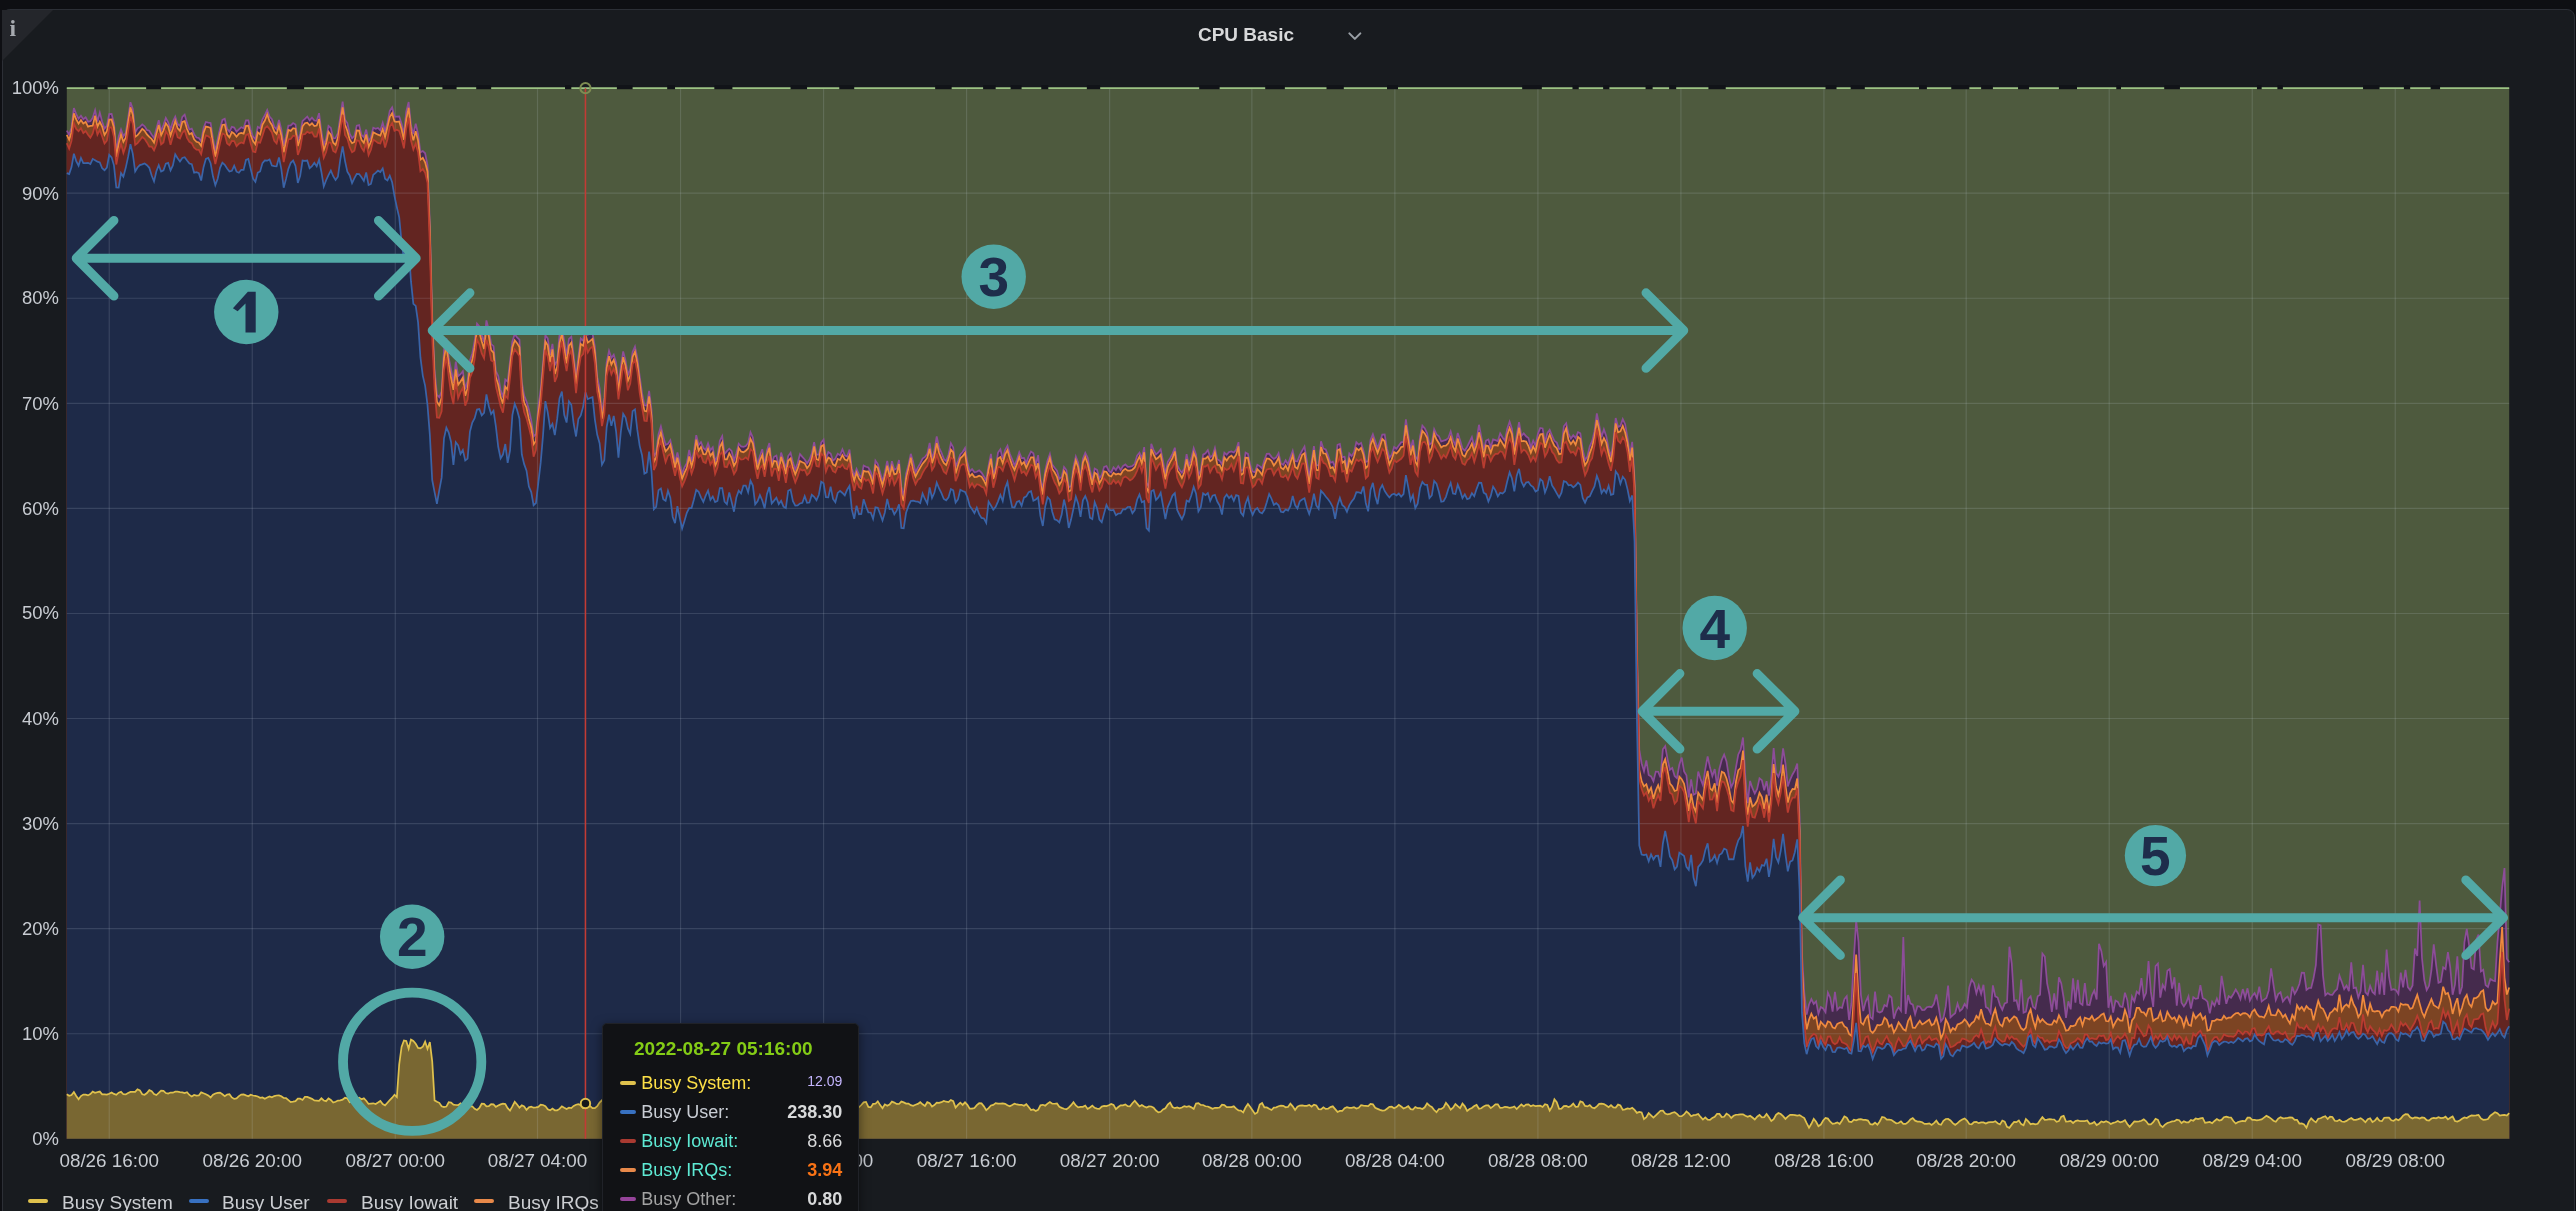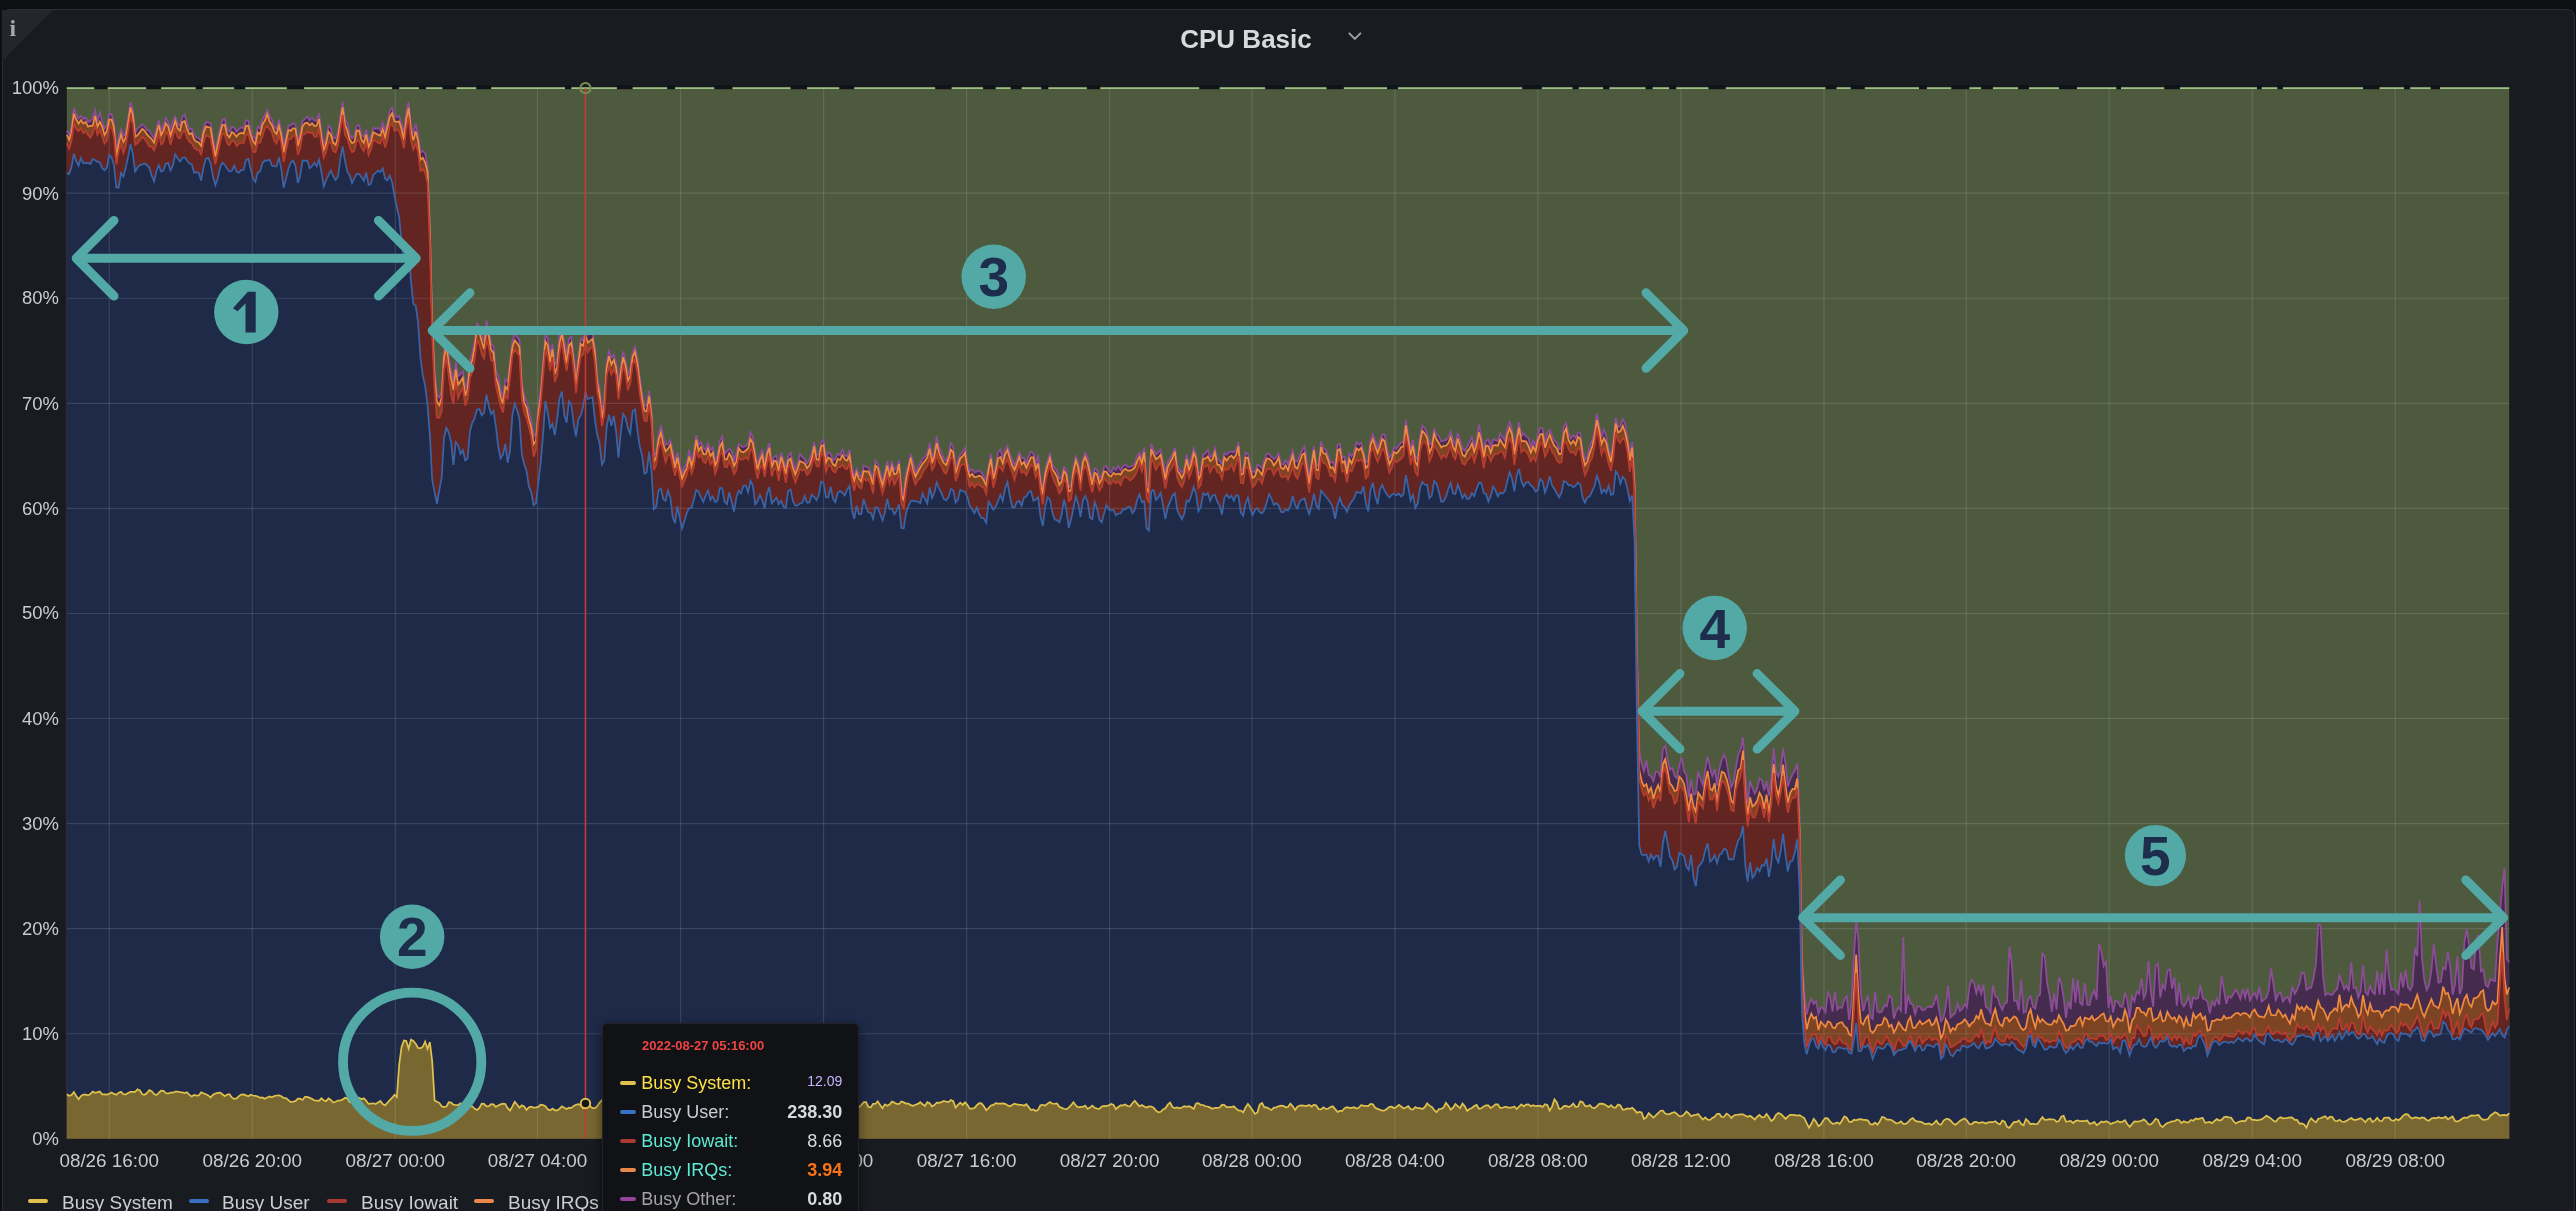--- a/index.html
+++ b/index.html
@@ -1,20 +1,20 @@
 <!DOCTYPE html>
 <html style="font-size:12.6px"><head><meta charset="utf-8">
 <style>
 html,body{margin:0;padding:0;background:#0e0f13;width:2576px;height:1212px;overflow:hidden;font-family:"Liberation Sans", sans-serif;}
 #panel{position:absolute;left:1.6px;top:9.4px;width:2571px;height:1210px;background:#181b1f;border:0.8px solid #2c2f36;border-radius:7.9px;}
 #corner{position:absolute;left:2.4px;top:10.2px;width:0;height:0;border-top:51px solid #24262b;border-right:51px solid transparent;}
 #iicon{position:absolute;left:9.4px;top:15px;font-family:"Liberation Serif",serif;font-weight:bold;font-size:23.6px;color:#a6a9af;}
-#title{position:absolute;left:0;top:23.6px;width:2492px;text-align:center;font-size:26px;font-weight:bold;color:#d8d9da;}
+#title{position:absolute;left:0;top:23.6px;width:2492px;text-align:center;font-size:19px;font-weight:bold;color:#d8d9da;}
 #tooltip{position:absolute;left:602px;top:1023px;width:255px;height:204px;background:#111215;border:0.8px solid #202228;border-radius:4.7px;box-shadow:0 3.1px 11px rgba(0,0,0,0.5);}
-#ttitle{position:absolute;left:39px;top:14px;font-size:13px;font-weight:bold;color:#ef4444;white-space:nowrap;}
+#ttitle{position:absolute;left:31px;top:14px;font-size:19px;font-weight:bold;color:#84cc16;white-space:nowrap;}
 </style></head>
 <body>
 <div id="panel"></div>
 <div id="corner"></div>
 <div id="iicon">i</div>
 <svg width="2576" height="1212" viewBox="0 0 3278 1542" style="position:absolute;left:0;top:0">
 <rect x="85.0" y="112.0" width="3108.0" height="1337.0" fill="#4e5a3e"></rect>
 <g>
 <path d="M85,1449 L85,166.0 88,171.2 91,162.0 94,137.3 97,145.0 100,150.9 103,147.2 106,151.5 109,149.1 112,154.8 115,154.1 118,149.7 121,140.2 124,154.6 127,143.2 130,154.7 133,163.5 136,159.9 139,145.0 142,144.8 145,156.6 148,193.3 151,173.9 154,164.5 157,173.3 160,169.0 163,150.1 166,129.9 169,138.4 172,168.4 175,163.2 178,161.3 181,158.1 184,160.6 187,165.3 190,166.3 193,171.2 196,175.5 199,163.8 202,152.9 205,166.6 208,158.9 211,150.0 214,155.4 217,164.3 220,154.7 223,148.2 226,157.6 229,160.2 232,148.6 235,145.7 238,156.2 241,164.6 244,163.6 247,170.6 250,174.8 253,175.5 256,179.7 259,162.7 262,155.1 265,155.8 268,156.3 271,176.1 274,192.5 277,177.0 280,163.6 283,152.5 286,150.9 289,163.8 292,167.5 295,161.3 298,162.2 301,167.4 304,164.4 307,161.7 310,163.0 313,153.1 316,153.1 319,165.2 322,173.8 325,177.0 328,161.4 331,163.1 334,151.6 337,146.6 340,139.9 343,148.3 346,151.5 349,161.1 352,164.3 355,152.6 358,164.4 361,185.4 364,173.4 367,159.7 370,159.4 373,156.4 376,158.2 379,179.2 382,170.0 385,153.8 388,151.0 391,148.2 394,153.0 397,149.6 400,153.2 403,153.6 406,143.9 409,167.2 412,184.1 415,176.5 418,160.0 421,162.8 424,176.1 427,175.5 430,169.1 433,148.7 436,129.3 439,152.1 442,156.4 445,170.0 448,175.9 451,172.7 454,159.7 457,159.0 460,171.5 463,174.4 466,164.8 469,179.5 472,174.7 475,162.5 478,163.8 481,162.7 484,165.7 487,156.0 490,166.8 493,156.0 496,141.0 499,136.4 502,148.2 505,148.2 508,147.9 511,157.4 514,170.5 517,141.6 520,129.7 523,159.2 526,170.5 529,157.2 532,170.7 535,193.7 538,192.0 541,194.9 544,209.8 547,285.8 550,402.2 553,470.1 556,502.4 559,505.3 562,497.7 565,445.1 568,430.2 571,455.0 574,470.2 577,487.1 580,460.1 583,478.5 586,476.0 589,472.2 592,495.1 595,484.8 598,458.7 601,449.7 604,433.8 607,411.6 610,415.3 613,426.2 616,435.4 619,407.5 622,419.6 625,437.7 628,440.4 631,472.0 634,478.3 637,496.0 640,505.6 643,482.8 646,485.4 649,459.7 652,434.2 655,424.8 658,429.3 661,432.1 664,486.0 667,503.2 670,510.8 673,521.0 676,534.7 679,555.3 682,552.4 685,517.5 688,495.6 691,461.9 694,426.6 697,430.4 700,451.6 703,437.5 706,464.2 709,459.2 712,426.1 715,417.2 718,433.9 721,452.4 724,431.1 727,428.4 730,452.1 733,479.8 736,454.4 739,430.6 742,433.2 745,418.1 748,425.8 751,424.6 754,424.0 757,441.3 760,479.8 763,493.7 766,526.2 769,506.2 772,461.0 775,446.4 778,455.4 781,451.2 784,461.3 787,490.0 790,466.4 793,447.0 796,458.4 799,477.4 802,469.3 805,447.9 808,441.0 811,455.3 814,478.8 817,500.1 820,515.3 823,516.1 826,497.2 829,520.8 832,580.2 835,575.7 838,552.4 841,542.3 844,555.4 847,566.0 850,564.7 853,559.9 856,572.8 859,589.0 862,575.6 865,588.6 868,602.9 871,594.5 874,589.3 877,572.5 880,587.4 883,574.9 886,553.7 889,566.2 892,562.5 895,569.8 898,572.6 901,564.1 904,572.8 907,569.1 910,587.0 913,580.4 916,560.6 919,554.9 922,577.5 925,573.9 928,570.8 931,573.7 934,586.2 937,577.0 940,564.5 943,567.9 946,568.5 949,567.5 952,563.5 955,549.9 958,556.6 961,576.2 964,591.1 967,580.0 970,571.5 973,592.3 976,573.2 979,563.6 982,589.6 985,581.1 988,579.5 991,593.7 994,575.8 997,585.3 1000,596.4 1003,580.2 1006,576.1 1009,588.2 1012,597.3 1015,589.4 1018,577.7 1021,581.3 1024,584.5 1027,589.4 1030,585.0 1033,577.1 1036,562.5 1039,578.5 1042,578.5 1045,563.0 1048,559.3 1051,583.7 1054,575.1 1057,577.0 1060,586.0 1063,583.6 1066,577.2 1069,579.1 1072,571.6 1075,579.2 1078,580.7 1081,571.9 1084,596.0 1087,605.5 1090,596.5 1093,603.6 1096,607.7 1099,592.3 1102,593.8 1105,594.8 1108,600.6 1111,610.9 1114,586.1 1117,590.5 1120,601.2 1123,612.4 1126,600.7 1129,586.5 1132,600.9 1135,586.7 1138,597.6 1141,596.0 1144,585.3 1147,619.5 1150,631.7 1153,602.8 1156,591.3 1159,577.4 1162,587.8 1165,601.0 1168,595.0 1171,589.4 1174,583.4 1177,581.3 1180,577.3 1183,563.5 1186,584.1 1189,573.4 1192,555.3 1195,569.3 1198,575.7 1201,583.8 1204,586.6 1207,578.2 1210,563.9 1213,569.2 1216,593.7 1219,586.6 1222,578.2 1225,575.1 1228,570.0 1231,588.2 1234,599.7 1237,596.8 1240,600.8 1243,600.2 1246,598.4 1249,601.2 1252,606.2 1255,611.2 1258,592.4 1261,577.4 1264,604.2 1267,594.8 1270,575.7 1273,571.6 1276,583.9 1279,572.6 1282,567.0 1285,577.3 1288,584.5 1291,592.2 1294,585.0 1297,575.4 1300,582.9 1303,582.6 1306,589.2 1309,580.7 1312,574.4 1315,576.6 1318,591.7 1321,579.0 1324,609.5 1327,622.0 1330,599.0 1333,585.7 1336,577.4 1339,591.1 1342,595.1 1345,598.9 1348,609.1 1351,606.9 1354,594.0 1357,597.9 1360,619.8 1363,618.5 1366,593.9 1369,580.8 1372,588.6 1375,609.0 1378,583.5 1381,576.1 1384,582.1 1387,597.9 1390,611.2 1393,596.0 1396,597.6 1399,608.6 1402,604.2 1405,593.9 1408,593.0 1411,599.1 1414,601.0 1417,594.5 1420,597.9 1423,593.0 1426,597.9 1429,593.0 1432,590.9 1435,594.0 1438,593.7 1441,592.8 1444,590.0 1447,579.8 1450,576.0 1453,582.9 1456,568.9 1459,614.0 1462,619.6 1465,564.5 1468,572.6 1471,578.1 1474,575.6 1477,571.6 1480,586.8 1483,603.3 1486,587.5 1489,583.0 1492,577.4 1495,569.6 1498,591.4 1501,597.7 1504,601.5 1507,596.0 1510,577.9 1513,592.6 1516,582.8 1519,569.9 1522,578.4 1525,604.8 1528,598.2 1531,578.4 1534,576.6 1537,572.5 1540,581.8 1543,579.5 1546,569.9 1549,584.2 1552,585.9 1555,590.7 1558,575.8 1561,578.6 1564,575.1 1567,574.3 1570,575.7 1573,572.2 1576,562.5 1579,599.1 1582,597.0 1585,575.9 1588,577.5 1591,592.0 1594,599.8 1597,600.7 1600,591.2 1603,593.0 1606,595.8 1609,585.2 1612,577.3 1615,577.1 1618,581.2 1621,583.8 1624,581.8 1627,576.4 1630,589.5 1633,591.3 1636,585.6 1639,590.8 1642,581.7 1645,573.5 1648,586.7 1651,586.9 1654,579.1 1657,573.3 1660,568.1 1663,586.5 1666,607.6 1669,587.1 1672,567.5 1675,591.5 1678,592.2 1681,561.4 1684,570.7 1687,571.7 1690,579.4 1693,588.8 1696,587.4 1699,594.7 1702,566.0 1705,564.9 1708,581.6 1711,581.1 1714,596.5 1717,577.0 1720,580.3 1723,575.4 1726,562.6 1729,565.6 1732,563.4 1735,573.3 1738,587.7 1741,586.7 1744,559.7 1747,552.4 1750,561.4 1753,570.3 1756,561.6 1759,552.8 1762,552.6 1765,570.9 1768,582.5 1771,578.4 1774,568.7 1777,570.9 1780,566.8 1783,562.7 1786,562.0 1789,533.4 1792,553.1 1795,572.3 1798,559.5 1801,580.4 1804,585.1 1807,555.6 1810,541.5 1813,544.9 1816,551.1 1819,565.4 1822,563.3 1825,545.9 1828,552.7 1831,555.0 1834,561.6 1837,560.5 1840,559.7 1843,557.3 1846,548.7 1849,559.8 1852,566.7 1855,550.8 1858,560.0 1861,570.5 1864,573.2 1867,568.3 1870,562.3 1873,556.0 1876,568.6 1879,559.5 1882,540.4 1885,555.5 1888,572.9 1891,560.5 1894,559.1 1897,569.1 1900,558.9 1903,559.9 1906,561.1 1909,551.4 1912,556.5 1915,560.5 1918,545.3 1921,536.5 1924,545.8 1927,572.3 1930,554.0 1933,537.1 1936,554.6 1939,551.3 1942,555.1 1945,557.1 1948,569.6 1951,560.5 1954,567.2 1957,551.9 1960,544.5 1963,545.0 1966,563.2 1969,551.1 1972,546.7 1975,554.3 1978,560.8 1981,563.1 1984,571.4 1987,570.2 1990,542.4 1993,538.4 1996,552.1 1999,557.9 2002,553.6 2005,557.2 2008,549.7 2011,551.3 2014,571.7 2017,585.3 2020,580.8 2023,567.9 2026,561.2 2029,548.8 2032,525.9 2035,540.9 2038,556.4 2041,546.2 2044,554.8 2047,570.9 2050,580.8 2053,561.8 2056,531.8 2059,543.1 2062,541.7 2065,533.2 2068,539.6 2071,556.5 2074,578.3 2077,562.1 2080,609.7 2083,819.8 2086,953.8 2089,971.4 2092,981.3 2095,967.6 2098,986.1 2101,987.9 2104,993.9 2107,981.7 2110,981.9 2113,989.2 2116,953.4 2119,949.3 2122,966.1 2125,979.4 2128,977.1 2131,987.3 2134,990.2 2137,972.7 2140,963.9 2143,981.4 2146,986.3 2149,1014.6 2152,991.7 2155,1011.1 2158,1009.6 2161,981.6 2164,991.2 2167,999.0 2170,978.7 2173,962.3 2176,976.6 2179,987.4 2182,978.6 2185,999.5 2188,978.0 2191,966.8 2194,960.0 2197,968.8 2200,987.7 2203,1001.4 2206,995.4 2209,976.7 2212,959.9 2215,953.9 2218,938.3 2221,989.6 2224,1021.8 2227,993.6 2230,1002.8 2233,1009.7 2236,1003.8 2239,990.2 2242,992.8 2245,1005.5 2248,993.9 2251,1012.3 2254,990.2 2257,951.9 2260,983.2 2263,988.3 2266,980.0 2269,952.1 2272,971.4 2275,1000.5 2278,991.8 2281,985.4 2284,980.2 2287,971.5 2290,1040.3 2293,1213.3 2296,1263.3 2299,1290.9 2302,1278.1 2305,1271.2 2308,1277.4 2311,1274.2 2314,1289.8 2317,1281.2 2320,1283.1 2323,1288.0 2326,1263.0 2329,1269.5 2332,1287.2 2335,1261.9 2338,1284.9 2341,1281.5 2344,1282.5 2347,1271.3 2350,1267.5 2353,1297.8 2356,1276.5 2359,1220.2 2362,1171.0 2365,1198.5 2368,1265.2 2371,1286.5 2374,1274.9 2377,1268.1 2380,1294.2 2383,1296.7 2386,1261.8 2389,1286.9 2392,1288.3 2395,1286.8 2398,1278.7 2401,1280.5 2404,1266.4 2407,1269.2 2410,1296.1 2413,1286.5 2416,1281.6 2419,1286.0 2422,1192.2 2425,1290.2 2428,1266.0 2431,1276.6 2434,1278.3 2437,1290.5 2440,1280.2 2443,1280.6 2446,1285.2 2449,1284.9 2452,1281.5 2455,1280.9 2458,1281.5 2461,1277.2 2464,1265.3 2467,1281.7 2470,1299.6 2473,1295.5 2476,1280.5 2479,1254.0 2482,1294.5 2485,1291.6 2488,1289.3 2491,1277.1 2494,1286.3 2497,1283.7 2500,1277.5 2503,1281.7 2506,1256.1 2509,1246.6 2512,1250.8 2515,1263.9 2518,1254.0 2521,1264.6 2524,1253.0 2527,1281.3 2530,1283.1 2533,1288.8 2536,1253.8 2539,1267.7 2542,1269.2 2545,1278.8 2548,1284.8 2551,1276.8 2554,1275.5 2557,1204.5 2560,1226.0 2563,1273.5 2566,1272.7 2569,1285.8 2572,1246.3 2575,1288.5 2578,1287.2 2581,1271.0 2584,1267.7 2587,1281.1 2590,1283.5 2593,1267.5 2596,1265.7 2599,1213.3 2602,1217.2 2605,1251.2 2608,1265.7 2611,1287.5 2614,1264.0 2617,1284.5 2620,1243.4 2623,1251.2 2626,1269.5 2629,1295.0 2632,1274.0 2635,1284.3 2638,1244.7 2641,1275.7 2644,1246.6 2647,1276.6 2650,1278.6 2653,1250.8 2656,1278.3 2659,1278.7 2662,1266.4 2665,1260.3 2668,1271.7 2671,1200.9 2674,1210.2 2677,1229.2 2680,1224.0 2683,1282.3 2686,1267.2 2689,1288.3 2692,1273.1 2695,1274.8 2698,1280.5 2701,1281.3 2704,1263.1 2707,1272.5 2710,1295.3 2713,1268.0 2716,1274.2 2719,1261.8 2722,1264.6 2725,1244.6 2728,1270.1 2731,1263.3 2734,1222.8 2737,1262.1 2740,1281.2 2743,1229.2 2746,1226.0 2749,1269.4 2752,1253.0 2755,1258.7 2758,1235.2 2761,1233.1 2764,1257.8 2767,1243.4 2770,1279.5 2773,1250.6 2776,1275.9 2779,1280.6 2782,1275.9 2785,1267.5 2788,1283.4 2791,1268.8 2794,1271.0 2797,1270.3 2800,1253.4 2803,1270.2 2806,1271.7 2809,1274.6 2812,1289.4 2815,1274.7 2818,1279.7 2821,1270.5 2824,1278.5 2827,1241.7 2830,1259.9 2833,1277.2 2836,1267.5 2839,1269.6 2842,1264.7 2845,1259.0 2848,1264.1 2851,1271.4 2854,1258.5 2857,1269.5 2860,1257.5 2863,1273.0 2866,1267.1 2869,1263.5 2872,1270.3 2875,1255.4 2878,1274.1 2881,1271.9 2884,1269.7 2887,1260.2 2890,1232.2 2893,1252.9 2896,1272.3 2899,1264.9 2902,1262.6 2905,1274.4 2908,1270.3 2911,1268.1 2914,1275.3 2917,1255.5 2920,1264.7 2923,1259.6 2926,1252.0 2929,1237.7 2932,1237.8 2935,1259.5 2938,1257.1 2941,1257.0 2944,1244.7 2947,1227.8 2950,1176.4 2953,1177.5 2956,1240.9 2959,1266.4 2962,1263.6 2965,1265.7 2968,1265.9 2971,1261.4 2974,1258.6 2977,1241.3 2980,1249.4 2983,1258.4 2986,1254.1 2989,1261.1 2992,1224.5 2995,1257.2 2998,1256.5 3001,1269.1 3004,1260.9 3007,1227.6 3010,1262.5 3013,1265.9 3016,1254.4 3019,1262.1 3022,1265.0 3025,1235.1 3028,1265.4 3031,1237.4 3034,1265.8 3037,1208.2 3040,1242.3 3043,1259.4 3046,1258.6 3049,1259.9 3052,1264.7 3055,1237.4 3058,1256.4 3061,1233.9 3064,1256.0 3067,1259.8 3070,1253.8 3073,1207.0 3076,1216.2 3079,1145.9 3082,1219.0 3085,1247.3 3088,1259.9 3091,1254.3 3094,1234.8 3097,1201.4 3100,1227.6 3103,1250.4 3106,1249.2 3109,1230.9 3112,1233.2 3115,1211.3 3118,1231.3 3121,1265.7 3124,1252.9 3127,1216.7 3130,1265.1 3133,1255.7 3136,1198.9 3139,1181.9 3142,1203.0 3145,1231.7 3148,1233.4 3151,1195.8 3154,1189.0 3157,1236.0 3160,1233.8 3163,1253.4 3166,1255.9 3169,1245.6 3172,1247.6 3175,1248.4 3178,1199.0 3181,1164.9 3184,1129.4 3187,1104.4 3190,1219.8 3193,1224.3 L3193,1449 Z" fill="#452b4d"></path>
 <path d="M85,1449 L85,171.5 88,177.5 91,168.1 94,144.1 97,151.8 100,157.2 103,152.6 106,157.1 109,154.8 112,161.0 115,160.1 118,159.8 121,147.0 124,161.0 127,154.8 130,160.9 133,171.5 136,166.9 139,152.1 142,151.8 145,162.4 148,199.5 151,182.3 154,170.9 157,180.5 160,175.2 163,156.3 166,136.4 169,146.0 172,174.0 175,171.9 178,168.2 181,163.8 184,166.4 187,170.9 190,174.0 193,176.7 196,181.3 199,169.9 202,158.8 205,172.0 208,165.7 211,156.6 214,161.0 217,172.2 220,163.4 223,153.8 226,163.1 229,166.2 232,154.9 235,154.0 238,164.1 241,170.8 244,169.2 247,177.1 250,180.3 253,181.2 256,185.7 259,168.9 262,160.9 265,161.5 268,162.8 271,182.6 274,199.2 277,184.0 280,170.0 283,158.8 286,158.3 289,171.0 292,174.6 295,168.0 298,169.9 301,173.8 304,170.1 307,169.0 310,169.9 313,160.1 316,159.9 319,171.6 322,179.3 325,183.4 328,168.3 331,170.9 334,158.4 337,153.2 340,145.3 343,154.2 346,158.9 349,166.8 352,170.4 355,159.8 358,172.5 361,193.6 364,179.4 367,165.2 370,166.4 373,163.0 376,163.7 379,185.7 382,175.7 385,160.6 388,156.6 391,155.9 394,159.4 397,156.7 400,160.2 403,159.6 406,151.3 409,174.6 412,190.7 415,182.6 418,167.5 421,171.3 424,181.5 427,184.3 430,175.0 433,156.1 436,136.4 439,158.2 442,166.2 445,177.4 448,182.1 451,180.5 454,165.8 457,166.0 460,177.8 463,181.6 466,171.0 469,186.7 472,180.2 475,168.1 478,169.7 481,171.2 484,172.4 487,164.0 490,174.1 493,161.5 496,148.6 499,143.9 502,154.4 505,154.9 508,154.4 511,164.4 514,177.7 517,151.4 520,137.0 523,166.8 526,178.5 529,166.8 532,178.7 535,202.9 538,200.6 541,206.5 544,218.0 547,295.1 550,412.4 553,479.9 556,511.2 559,515.6 562,505.7 565,455.9 568,439.1 571,463.6 574,480.9 577,496.0 580,469.9 583,489.6 586,485.4 589,480.3 592,503.5 595,494.1 598,466.8 601,457.7 604,441.9 607,419.3 610,423.0 613,434.1 616,444.0 619,416.0 622,427.3 625,445.3 628,448.6 631,480.0 634,489.1 637,504.8 640,513.5 643,491.8 646,495.8 649,467.1 652,441.8 655,432.9 658,436.5 661,441.5 664,493.5 667,512.1 670,518.4 673,532.9 676,543.9 679,565.1 682,561.0 685,526.9 688,505.2 691,470.1 694,434.4 697,439.3 700,460.7 703,444.5 706,475.8 709,466.7 712,436.6 715,424.3 718,443.1 721,462.3 724,439.7 727,436.0 730,460.7 733,488.8 736,462.3 739,437.5 742,439.9 745,425.7 748,435.8 751,433.6 754,431.1 757,448.7 760,487.4 763,502.8 766,532.9 769,516.5 772,467.5 775,453.1 778,463.7 781,457.7 784,468.3 787,498.8 790,473.9 793,454.3 796,465.3 799,484.4 802,477.8 805,454.1 808,447.3 811,462.3 814,485.7 817,508.6 820,522.6 823,523.4 826,504.3 829,529.3 832,587.7 835,582.0 838,559.6 841,550.1 844,564.7 847,574.3 850,571.0 853,565.8 856,580.0 859,594.9 862,582.1 865,596.3 868,608.9 871,601.4 874,595.3 877,580.7 880,593.1 883,582.8 886,559.4 889,573.1 892,568.7 895,577.7 898,578.0 901,570.6 904,579.9 907,575.9 910,592.4 913,586.1 916,568.8 919,562.9 922,584.4 925,584.4 928,576.6 931,582.4 934,592.5 937,587.3 940,570.0 943,574.5 946,575.3 949,573.4 952,570.3 955,558.2 958,564.1 961,581.6 964,597.5 967,585.5 970,578.8 973,597.6 976,578.4 979,569.5 982,594.8 985,586.3 988,587.0 991,599.4 994,581.1 997,590.3 1000,603.1 1003,586.2 1006,583.3 1009,595.5 1012,603.4 1015,595.9 1018,586.5 1021,588.0 1024,589.4 1027,595.5 1030,591.8 1033,583.4 1036,567.9 1039,584.2 1042,585.2 1045,567.9 1048,566.0 1051,588.7 1054,582.1 1057,583.8 1060,590.7 1063,592.7 1066,583.9 1069,585.2 1072,579.1 1075,584.5 1078,586.0 1081,579.3 1084,601.7 1087,611.4 1090,601.3 1093,608.9 1096,612.6 1099,599.0 1102,600.0 1105,599.8 1108,606.2 1111,616.4 1114,592.3 1117,595.4 1120,607.4 1123,617.5 1126,606.1 1129,592.3 1132,606.7 1135,593.7 1138,603.5 1141,602.6 1144,590.3 1147,628.6 1150,637.4 1153,609.2 1156,596.2 1159,582.3 1162,598.2 1165,606.4 1168,600.3 1171,595.0 1174,589.9 1177,586.4 1180,582.3 1183,570.7 1186,589.2 1189,580.5 1192,563.4 1195,576.0 1198,583.2 1201,589.0 1204,591.7 1207,583.8 1210,571.9 1213,575.6 1216,602.4 1219,592.3 1222,583.0 1225,580.3 1228,576.0 1231,596.4 1234,605.9 1237,602.9 1240,607.0 1243,606.7 1246,605.3 1249,606.4 1252,611.2 1255,617.7 1258,597.3 1261,583.5 1264,609.2 1267,600.3 1270,583.2 1273,581.3 1276,589.3 1279,578.1 1282,572.5 1285,582.9 1288,592.0 1291,597.8 1294,590.5 1297,581.2 1300,590.8 1303,587.9 1306,595.1 1309,588.2 1312,582.0 1315,582.0 1318,597.2 1321,589.5 1324,614.8 1327,629.1 1330,604.0 1333,592.2 1336,582.8 1339,596.5 1342,600.9 1345,606.2 1348,616.8 1351,612.2 1354,599.1 1357,604.0 1360,625.3 1363,623.7 1366,599.8 1369,585.7 1372,594.5 1375,615.1 1378,588.5 1381,581.2 1384,589.6 1387,603.5 1390,616.7 1393,601.4 1396,603.4 1399,614.8 1402,609.6 1405,599.5 1408,600.4 1411,605.0 1414,606.2 1417,601.6 1420,603.7 1423,602.6 1426,603.8 1429,598.7 1432,596.4 1435,598.7 1438,598.8 1441,597.6 1444,594.7 1447,587.0 1450,580.7 1453,589.6 1456,575.3 1459,619.9 1462,627.6 1465,571.2 1468,578.1 1471,584.1 1474,582.1 1477,578.5 1480,595.1 1483,609.7 1486,594.3 1489,587.9 1492,582.9 1495,574.3 1498,598.5 1501,602.4 1504,608.2 1507,601.4 1510,584.3 1513,597.8 1516,590.3 1519,576.2 1522,583.2 1525,610.5 1528,604.3 1531,583.5 1534,583.6 1537,580.8 1540,586.7 1543,584.4 1546,575.5 1549,591.2 1552,591.7 1555,598.4 1558,581.9 1561,585.9 1564,581.5 1567,579.6 1570,583.1 1573,578.5 1576,567.9 1579,604.3 1582,602.5 1585,582.3 1588,582.4 1591,597.5 1594,607.9 1597,606.0 1600,596.7 1603,599.8 1606,604.2 1609,590.9 1612,583.2 1615,583.8 1618,586.3 1621,592.2 1624,588.1 1627,582.2 1630,594.9 1633,596.9 1636,592.2 1639,598.3 1642,588.3 1645,579.5 1648,594.1 1651,596.1 1654,586.8 1657,578.7 1660,576.7 1663,597.2 1666,615.6 1669,592.3 1672,572.7 1675,597.9 1678,598.3 1681,568.6 1684,576.7 1687,576.9 1690,585.0 1693,595.4 1696,594.3 1699,601.1 1702,572.9 1705,571.2 1708,588.9 1711,586.6 1714,603.1 1717,584.0 1720,589.6 1723,581.1 1726,570.2 1729,572.8 1732,569.8 1735,578.6 1738,595.4 1741,592.5 1744,566.2 1747,558.5 1750,568.1 1753,576.2 1756,568.0 1759,558.4 1762,561.4 1765,577.7 1768,590.7 1771,584.3 1774,575.0 1777,576.8 1780,573.7 1783,568.6 1786,568.3 1789,541.0 1792,560.0 1795,579.3 1798,566.8 1801,587.0 1804,592.8 1807,562.0 1810,548.2 1813,551.4 1816,557.0 1819,575.5 1822,569.4 1825,551.6 1828,559.1 1831,563.8 1834,569.3 1837,567.2 1840,566.9 1843,564.0 1846,556.3 1849,568.2 1852,573.6 1855,557.8 1858,567.8 1861,578.6 1864,581.0 1867,574.1 1870,570.6 1873,564.2 1876,574.6 1879,566.2 1882,550.0 1885,561.8 1888,581.7 1891,566.7 1894,567.7 1897,576.1 1900,566.7 1903,566.2 1906,567.1 1909,559.0 1912,564.1 1915,569.1 1918,552.9 1921,544.3 1924,552.4 1927,578.2 1930,560.8 1933,544.1 1936,561.5 1939,561.0 1942,561.8 1945,567.6 1948,575.9 1951,567.9 1954,574.2 1957,560.2 1960,552.6 1963,552.2 1966,569.5 1969,560.8 1972,552.7 1975,560.8 1978,567.3 1981,570.1 1984,577.8 1987,577.2 1990,552.0 1993,544.7 1996,559.8 1999,565.0 2002,560.5 2005,565.9 2008,555.8 2011,558.5 2014,580.5 2017,591.9 2020,587.1 2023,576.4 2026,568.5 2029,555.5 2032,534.2 2035,547.4 2038,564.8 2041,557.3 2044,563.2 2047,577.4 2050,587.9 2053,568.8 2056,538.6 2059,550.0 2062,548.7 2065,541.8 2068,550.2 2071,563.6 2074,586.1 2077,569.4 2080,618.1 2083,831.6 2086,979.5 2089,993.9 2092,1000.5 2095,997.8 2098,1008.0 2101,1002.2 2104,1016.3 2107,1005.7 2110,999.0 2113,1008.2 2116,972.8 2119,965.8 2122,980.9 2125,997.0 2128,1000.3 2131,1006.4 2134,1005.4 2137,988.2 2140,991.4 2143,997.1 2146,1012.3 2149,1031.7 2152,1009.8 2155,1026.0 2158,1032.6 2161,1008.5 2164,1013.1 2167,1017.9 2170,994.2 2173,980.8 2176,1003.2 2179,1005.6 2182,996.7 2185,1021.7 2188,996.7 2191,982.0 2194,983.5 2197,990.4 2200,1002.1 2203,1018.2 2206,1022.0 2209,994.4 2212,979.9 2215,977.3 2218,954.9 2221,1011.9 2224,1036.4 2227,1014.4 2230,1026.1 2233,1023.7 2236,1018.9 2239,1008.6 2242,1014.2 2245,1029.0 2248,1011.0 2251,1034.5 2254,1012.3 2257,972.1 2260,1001.1 2263,1011.5 2266,998.6 2269,972.8 2272,998.5 2275,1021.2 2278,1008.9 2281,1003.7 2284,1004.2 2287,990.5 2290,1056.9 2293,1229.8 2296,1284.2 2299,1309.7 2302,1297.5 2305,1289.8 2308,1296.2 2311,1293.7 2314,1310.5 2317,1300.1 2320,1303.5 2323,1306.6 2326,1299.5 2329,1300.8 2332,1307.1 2335,1308.6 2338,1302.8 2341,1301.3 2344,1300.6 2347,1306.0 2350,1307.7 2353,1315.5 2356,1317.8 2359,1268.5 2362,1214.5 2365,1269.3 2368,1300.8 2371,1303.6 2374,1296.0 2377,1292.1 2380,1311.3 2383,1314.2 2386,1310.5 2389,1304.1 2392,1304.6 2395,1303.2 2398,1294.8 2401,1297.4 2404,1306.3 2407,1303.8 2410,1313.7 2413,1308.5 2416,1300.7 2419,1304.9 2422,1309.6 2425,1311.3 2428,1299.1 2431,1293.9 2434,1307.5 2437,1307.9 2440,1303.1 2443,1298.8 2446,1303.4 2449,1301.6 2452,1299.4 2455,1297.3 2458,1304.5 2461,1302.7 2464,1294.9 2467,1305.5 2470,1321.3 2473,1314.5 2476,1297.0 2479,1302.8 2482,1312.9 2485,1308.1 2488,1310.3 2491,1303.4 2494,1302.4 2497,1300.7 2500,1297.0 2503,1300.4 2506,1305.9 2509,1301.9 2512,1299.8 2515,1292.7 2518,1296.1 2521,1284.2 2524,1295.8 2527,1302.6 2530,1302.6 2533,1304.9 2536,1292.2 2539,1283.9 2542,1296.8 2545,1303.6 2548,1305.8 2551,1295.6 2554,1294.6 2557,1299.8 2560,1296.4 2563,1293.3 2566,1295.2 2569,1302.1 2572,1308.4 2575,1310.6 2578,1307.6 2581,1291.0 2584,1284.4 2587,1297.9 2590,1307.6 2593,1293.6 2596,1300.6 2599,1296.8 2602,1300.3 2605,1302.9 2608,1303.6 2611,1303.8 2614,1298.4 2617,1300.9 2620,1291.9 2623,1297.8 2626,1302.9 2629,1311.4 2632,1310.5 2635,1305.4 2638,1305.6 2641,1304.2 2644,1297.6 2647,1294.4 2650,1304.8 2653,1294.8 2656,1295.9 2659,1297.0 2662,1292.7 2665,1298.7 2668,1296.3 2671,1294.1 2674,1291.0 2677,1289.5 2680,1299.1 2683,1299.5 2686,1293.5 2689,1306.7 2692,1300.6 2695,1295.7 2698,1298.6 2701,1298.7 2704,1284.9 2707,1293.6 2710,1314.0 2713,1298.3 2716,1294.5 2719,1282.4 2722,1282.5 2725,1287.9 2728,1288.2 2731,1292.4 2734,1283.6 2737,1282.9 2740,1299.1 2743,1296.6 2746,1295.3 2749,1287.5 2752,1299.5 2755,1298.4 2758,1287.4 2761,1292.9 2764,1296.6 2767,1294.5 2770,1300.5 2773,1292.5 2776,1296.1 2779,1306.3 2782,1295.0 2785,1304.0 2788,1305.1 2791,1289.4 2794,1295.7 2797,1292.3 2800,1289.6 2803,1296.9 2806,1293.5 2809,1311.4 2812,1310.3 2815,1298.9 2818,1299.0 2821,1296.8 2824,1297.6 2827,1297.6 2830,1292.4 2833,1296.2 2836,1294.8 2839,1294.9 2842,1291.7 2845,1289.2 2848,1288.9 2851,1291.7 2854,1289.3 2857,1289.0 2860,1290.6 2863,1294.5 2866,1287.3 2869,1284.5 2872,1290.3 2875,1293.6 2878,1293.4 2881,1294.9 2884,1289.0 2887,1279.8 2890,1291.3 2893,1291.6 2896,1291.8 2899,1284.8 2902,1288.5 2905,1294.2 2908,1291.0 2911,1297.3 2914,1302.3 2917,1291.4 2920,1296.9 2923,1279.2 2926,1284.5 2929,1281.1 2932,1286.0 2935,1280.0 2938,1283.5 2941,1284.6 2944,1298.1 2947,1285.1 2950,1273.2 2953,1281.8 2956,1283.5 2959,1289.7 2962,1297.6 2965,1288.9 2968,1286.8 2971,1282.8 2974,1285.8 2977,1265.5 2980,1286.0 2983,1280.3 2986,1277.9 2989,1281.3 2992,1268.7 2995,1278.1 2998,1283.4 3001,1294.1 3004,1289.4 3007,1266.1 3010,1282.9 3013,1290.6 3016,1277.2 3019,1286.3 3022,1287.0 3025,1286.3 3028,1287.0 3031,1294.2 3034,1287.6 3037,1285.4 3040,1286.0 3043,1281.0 3046,1281.0 3049,1281.8 3052,1287.1 3055,1276.8 3058,1278.6 3061,1277.9 3064,1278.5 3067,1283.8 3070,1282.4 3073,1273.8 3076,1265.7 3079,1276.7 3082,1287.7 3085,1293.9 3088,1285.3 3091,1278.4 3094,1271.2 3097,1278.9 3100,1280.8 3103,1282.8 3106,1273.0 3109,1255.5 3112,1264.8 3115,1263.5 3118,1272.6 3121,1290.1 3124,1278.5 3127,1270.1 3130,1289.9 3133,1281.9 3136,1270.9 3139,1266.0 3142,1277.3 3145,1281.1 3148,1270.2 3151,1269.7 3154,1267.4 3157,1261.9 3160,1259.9 3163,1281.8 3166,1286.2 3169,1283.4 3172,1274.4 3175,1278.0 3178,1275.5 3181,1223.3 3184,1179.6 3187,1243.8 3190,1265.4 3193,1256.5 L3193,1449 Z" fill="#7c4423"></path>

